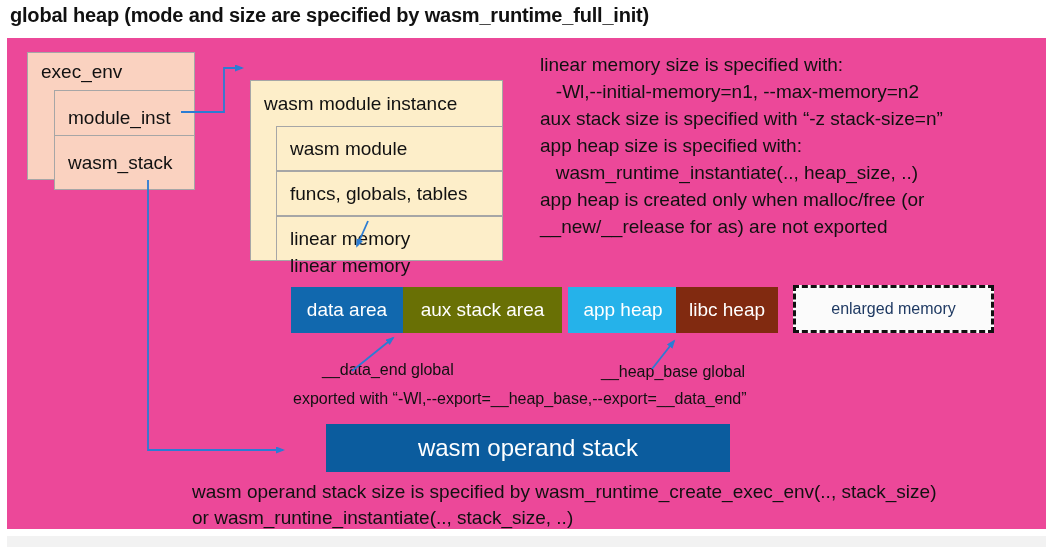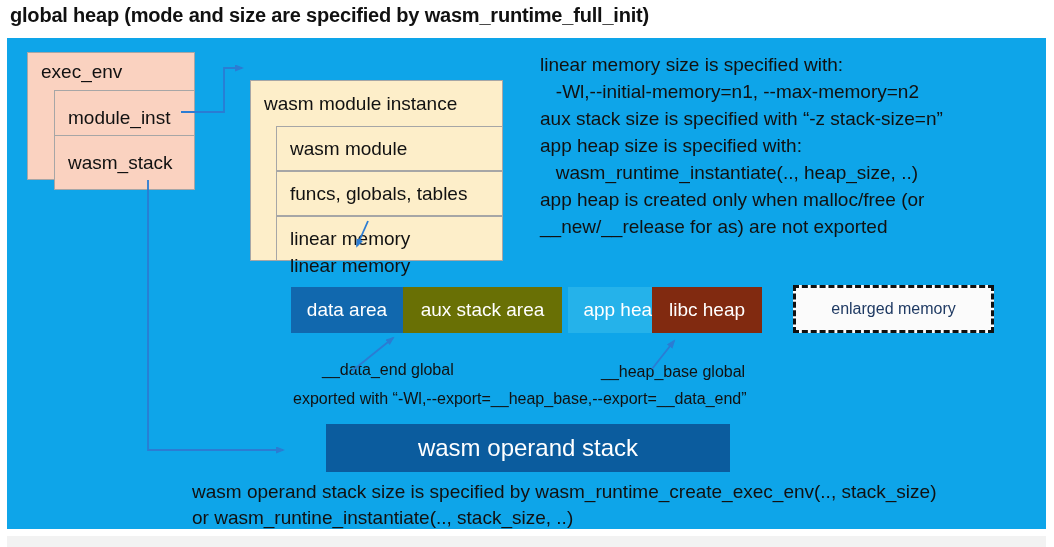--- a/index.html
+++ b/index.html
@@ -37,21 +37,21 @@
   .notes{position:absolute;left:521px;top:13px;width:515px;font-size:19px;line-height:27px;margin-left:12px;}
   .notes div{white-space:pre;}
   .lm-label{position:absolute;left:283px;top:217px;font-size:19px;}
   .seg{
     position:absolute;top:249px;height:46px;display:flex;align-items:center;justify-content:center;
     font-size:19px;color:#ffffff;box-sizing:border-box;
   }
   .seg-0{left:284px;width:112px;}
   .seg-1{left:396px;width:159px;}
   .seg-2{left:561px;width:110px;}
-  .seg-3{left:645px;width:110px;}
+  .seg-3{left:669px;width:102px;}
   .seg-4{
     left:786px;top:247px;width:201px;height:48px;
     border:3px dashed #111111;font-size:16px;
   }
   .anno{position:absolute;font-size:16px;white-space:pre;}
   .data-end-label{left:315px;top:323px;}
   .heap-base-label{left:594px;top:325px;}
   .exported-note{left:286px;top:352px;text-align:center;}
   .operand-bar{
     position:absolute;left:282px;top:386px;width:404px;height:48px;
@@ -62,21 +62,21 @@
   .footer div{white-space:pre;}
   .arrows{position:absolute;left:0;top:0;pointer-events:none;}
 </style>
 </head>
 <body>
 
 <div class="stage">
 
   <div class="title">global heap (mode and size are specified by wasm_runtime_full_init)</div>
 
-  <div class="canvas" style="background-color: #0ea5e9;">
+  <div class="canvas" style="background-color: #ec4899;">
 
     <div class="box exec-env" style="background-color: rgb(250, 210, 192);">
       <div class="box-header">exec_env</div>
       <div class="inner-row exec-row-0" style="background-color: rgb(250, 210, 192);">module_inst</div>
       <div class="inner-row exec-row-1" style="background-color: rgb(250, 210, 192);">wasm_stack</div>
     </div>
 
     <div class="box module-box" style="background-color: rgb(253, 238, 201);">
       <div class="box-header">wasm module instance</div>
       <div class="inner-row mod-row-0" style="background-color: rgb(253, 238, 201);">wasm module</div>

